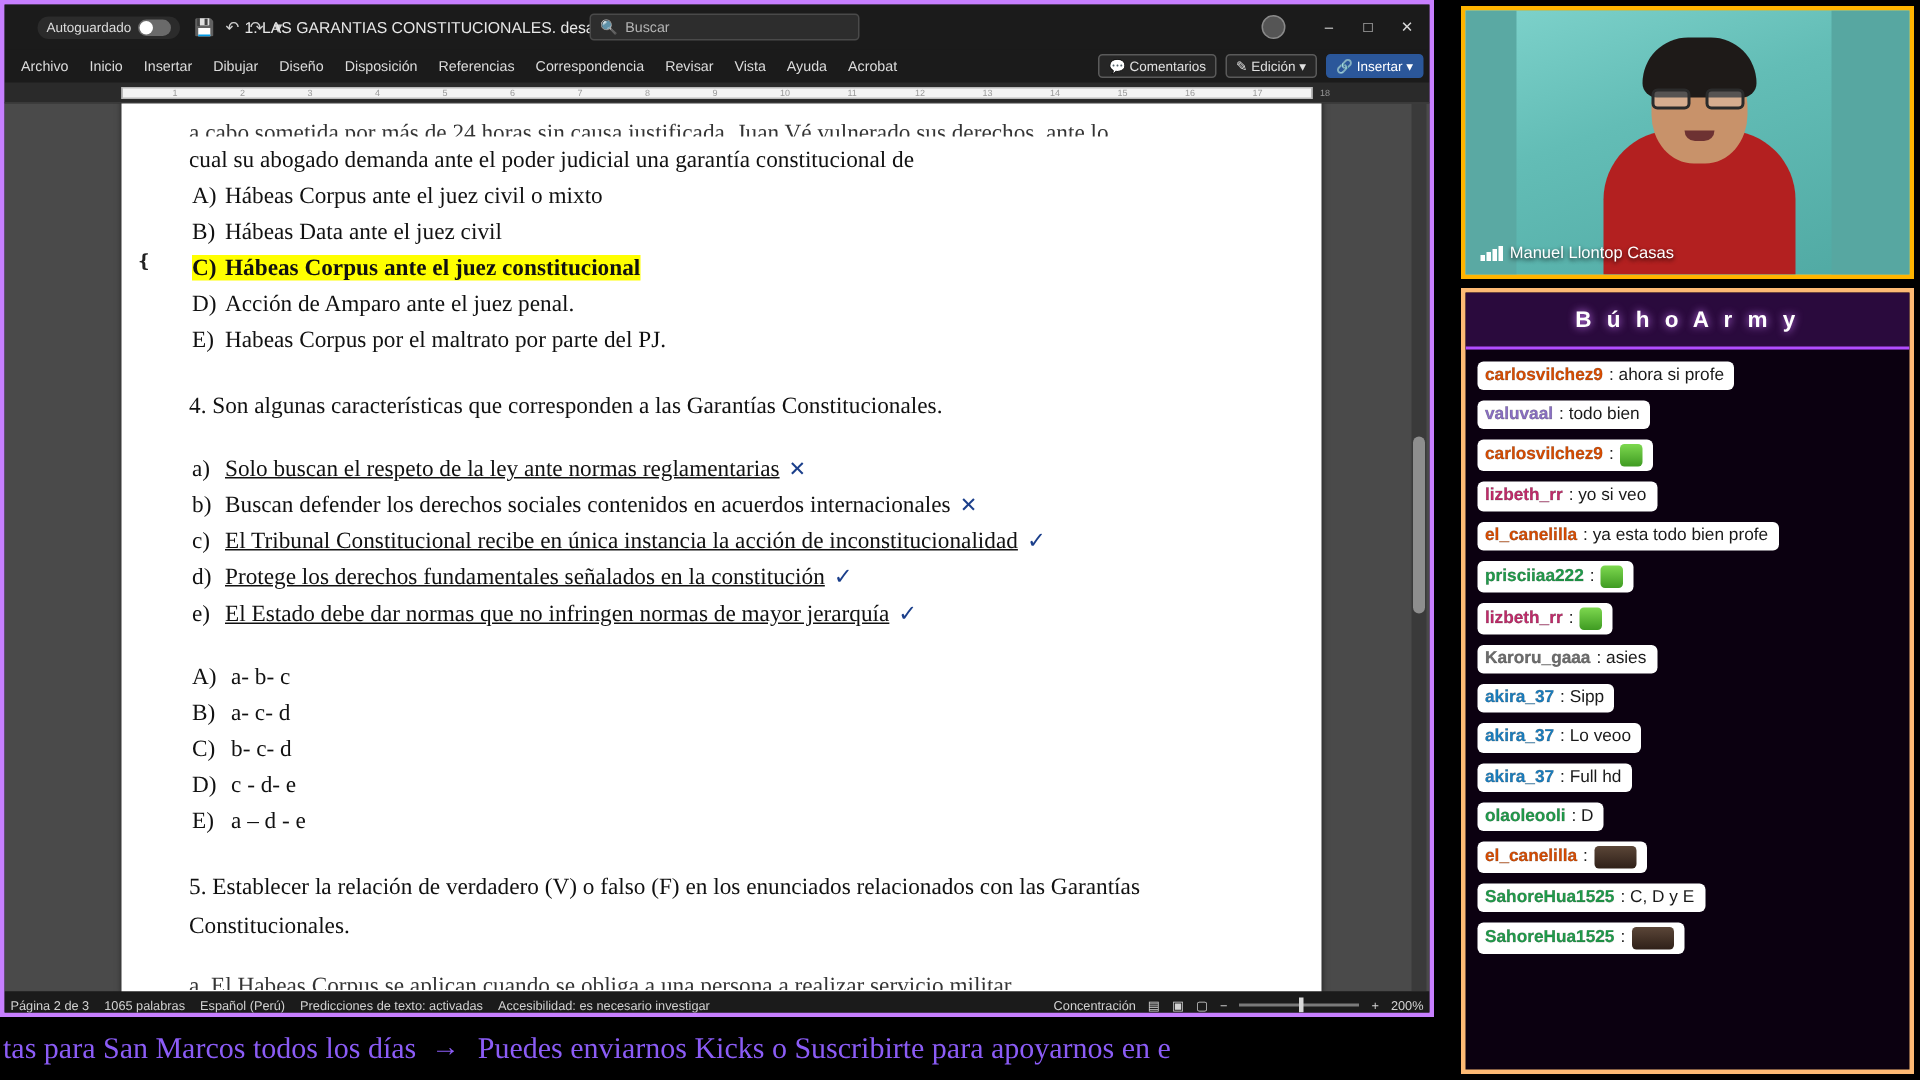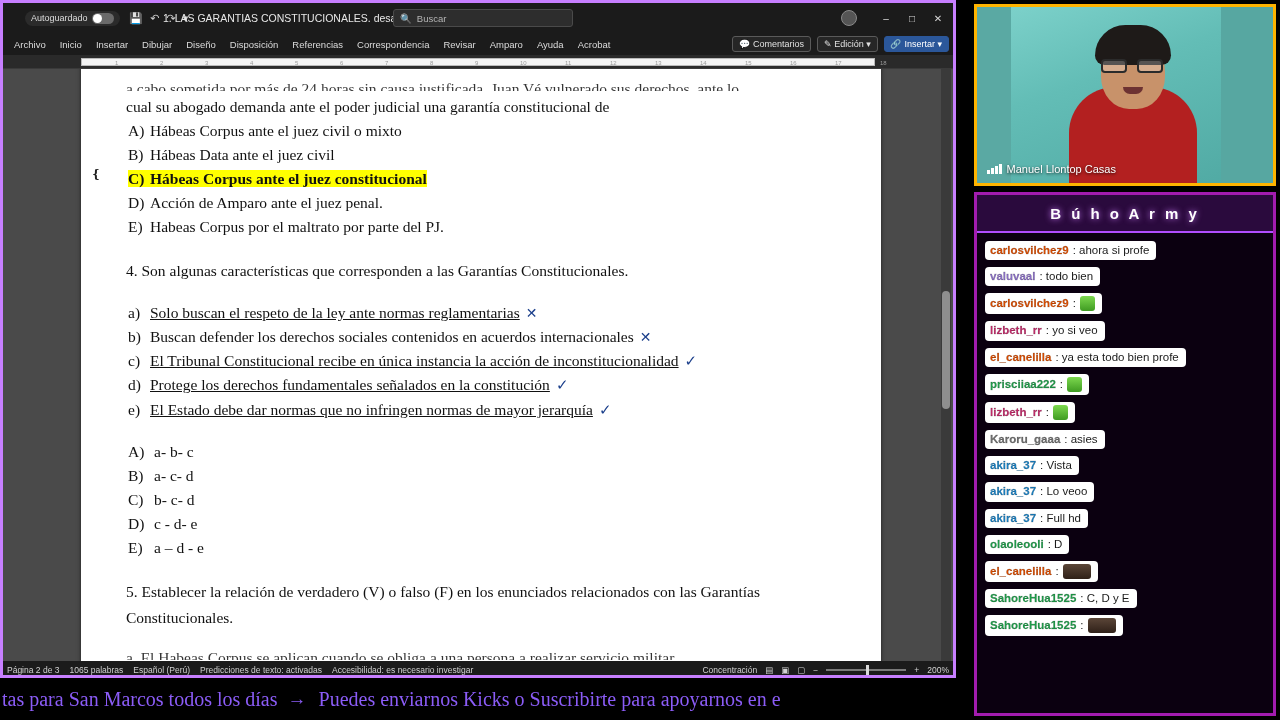--- a/index.html
+++ b/index.html
@@ -339,21 +339,21 @@
   .bars i:nth-child(2){height:6px}
   .bars i:nth-child(3){height:8px}
   .bars i:nth-child(4){height:10px}
 
   
   #chat {
     position: absolute;
     left: 974px; top: 192px;
     width: 302px; height: 524px;
     background: #0b0010;
-    border: 3px solid #a21caf;
+    border: 3px solid #fdba74;
     overflow: hidden;
   }
   .chat-title {
     height: 38px;
     background: #2a0a3d;
     border-bottom: 2px solid #b14dff;
     color: #ffffff;
     font-size: 15px;
     font-weight: bold;
     letter-spacing: 3px;
@@ -445,21 +445,21 @@
     <div class="ribbon">
       <span class="tab">Archivo</span>
       <span class="tab">Inicio</span>
       <span class="tab">Insertar</span>
       <span class="tab">Dibujar</span>
       <span class="tab">Diseño</span>
       <span class="tab">Disposición</span>
       <span class="tab">Referencias</span>
       <span class="tab">Correspondencia</span>
       <span class="tab">Revisar</span>
-      <span class="tab">Amparo</span>
+      <span class="tab">Vista</span>
       <span class="tab">Ayuda</span>
       <span class="tab">Acrobat</span>
       <div class="ribbon-right">
         <span class="pill">
           <span>💬</span>
           <span>Comentarios</span>
         </span>
         <span class="pill">
           <span>✎</span>
           <span>Edición</span>
@@ -652,21 +652,21 @@
         <span class="emo green"></span>
       </div>
 
       <div class="msg">
         <span class="user" style="color:#6d6d6d">Karoru_gaaa</span>
         <span class="txt">: asies</span>
       </div>
 
       <div class="msg">
         <span class="user" style="color:#1a7fc1">akira_37</span>
-        <span class="txt">: Vista</span>
+        <span class="txt">: Sipp</span>
       </div>
 
       <div class="msg">
         <span class="user" style="color:#1a7fc1">akira_37</span>
         <span class="txt">: Lo veoo</span>
       </div>
 
       <div class="msg">
         <span class="user" style="color:#1a7fc1">akira_37</span>
         <span class="txt">: Full hd</span>

